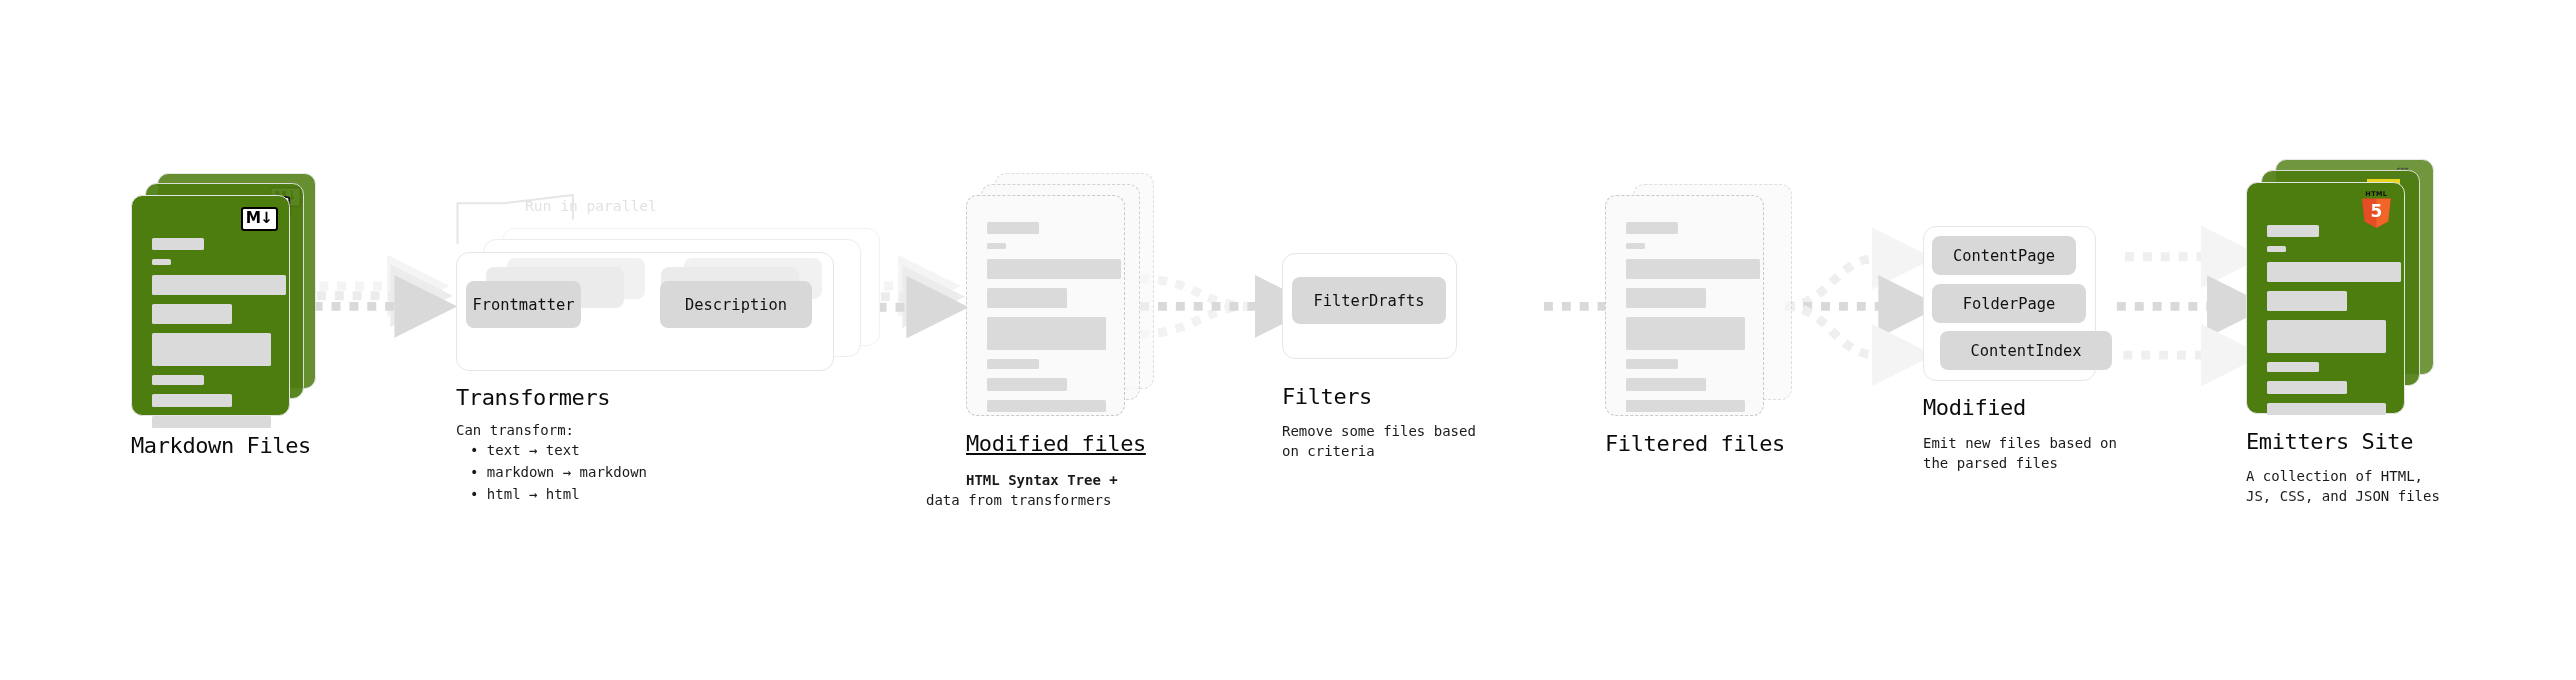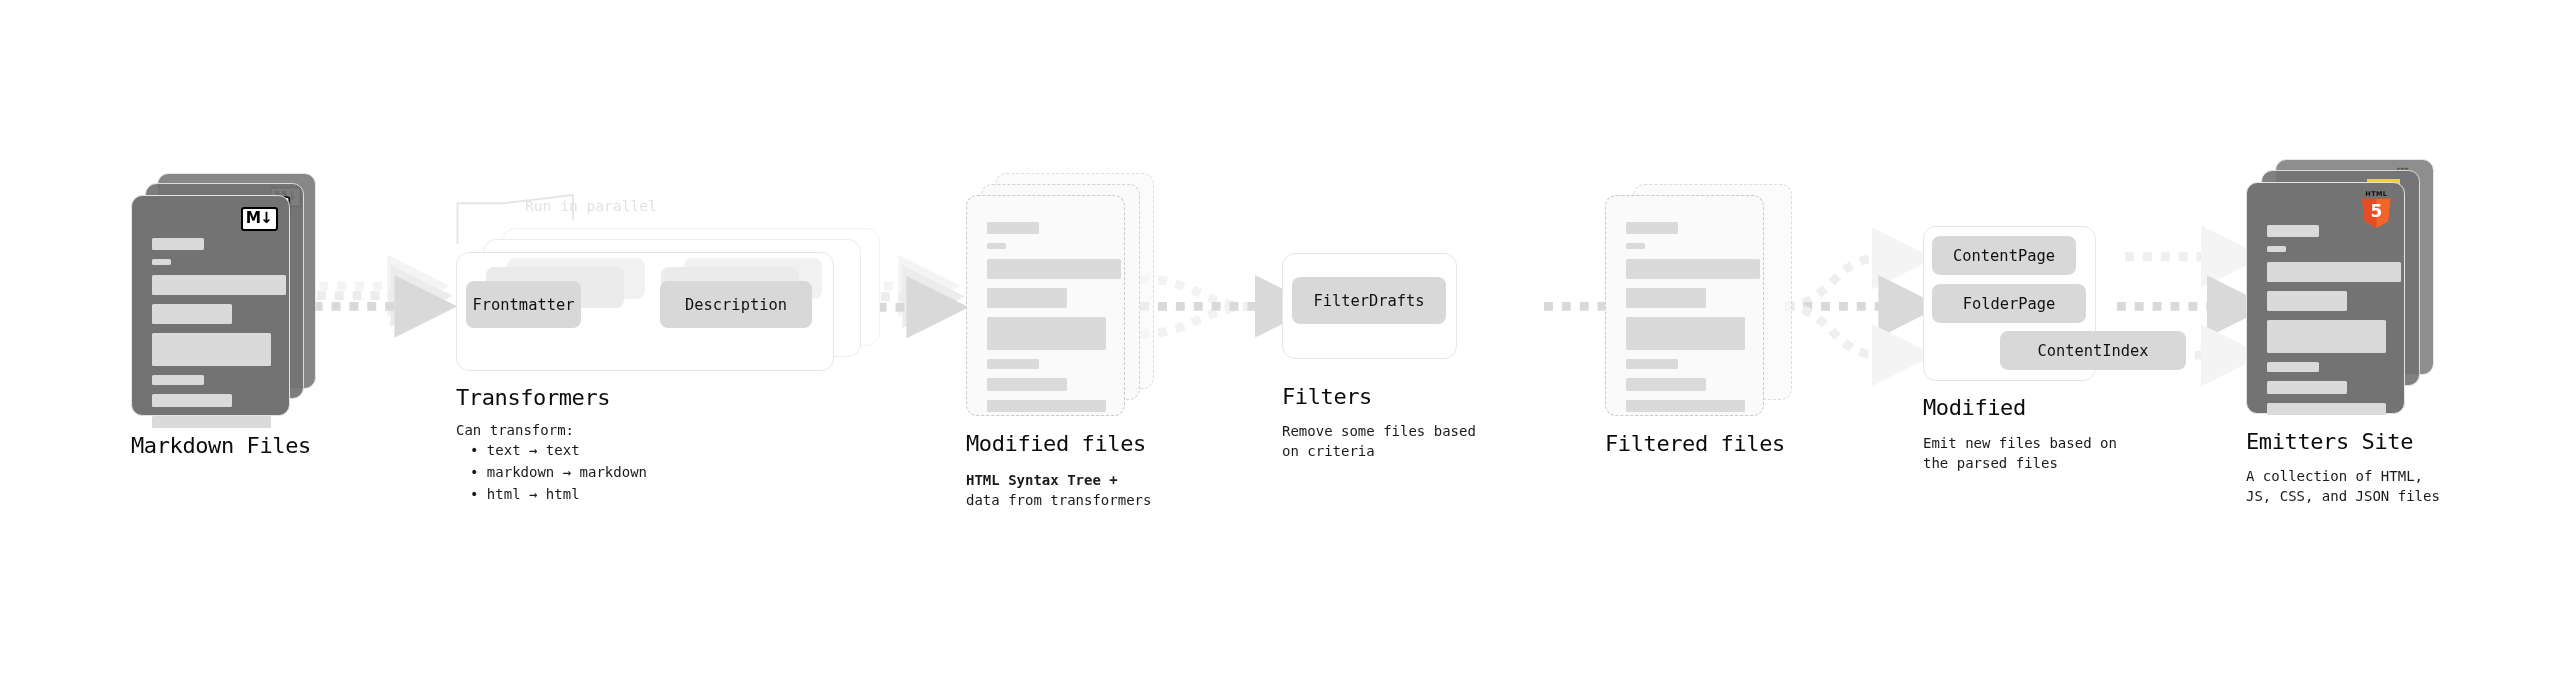--- a/index.html
+++ b/index.html
@@ -14,21 +14,21 @@
     position: relative;
     width: 2576px;
     height: 681px;
     background: #ffffff;
   }
 
   
   .doc-card {
     position: absolute;
     border-radius: 11.4px;
-    background: #737373;
+    background: #4d7c0f;
     border: 1.6px solid #e4e4e4;
   }
   .doc-card.dashed { border-style: dashed; background: #fafafa; border-color: #c9c9c9; }
   .doc-bars { position: absolute; left: 19.5px; top: 28px; right: 18px; }
   .bar { background: #dadada; border-radius: 1.6px; margin-bottom: 9px; }
 
   
   .badge-md {
     position: absolute;
     width: 37px; height: 24.4px;
@@ -233,23 +233,23 @@
         <div class="bar" style="width:52px; height:12.2px;"></div>
         <div class="bar" style="width:19.5px; height:5.7px; margin-bottom:9.8px;"></div>
         <div class="bar" style="width:134px; height:20.3px;"></div>
         <div class="bar" style="width:80px; height:20.3px;"></div>
         <div class="bar" style="width:119px; height:32.5px;"></div>
         <div class="bar" style="width:52px; height:10.6px;"></div>
         <div class="bar" style="width:80px; height:13px;"></div>
         <div class="bar" style="width:119px; height:11.4px;"></div>
       </div>
     </div>
-    <div class="title" style="left:966px; top:431px;">Modified files</div>
+    <div class="title" style="left:966px; top:431px;text-decoration:underline;">Modified files</div>
     <div class="sub" style="left:966px; top:470px;font-weight:bold;">HTML Syntax Tree +</div>
-    <div class="sub" style="left:966px; top:490px;">data from transformers</div>
+    <div class="sub" style="left:926px; top:490px;">data from transformers</div>
   </div>
 
   <div>
     <div class="grp" style="left:1282px; top:253px; width:175px; height:106px;"></div>
     <div class="chip" style="left:1292px; top:277px; width:154px; height:47px;">FilterDrafts</div>
     <div class="title" style="left:1282px; top:384px;">Filters</div>
     <div class="sub" style="left:1282px; top:421px;">Remove some files based</div>
     <div class="sub" style="left:1282px; top:441px;">on criteria</div>
   </div>
 
@@ -267,21 +267,21 @@
         <div class="bar" style="width:119px; height:11.4px;"></div>
       </div>
     </div>
     <div class="title" style="left:1605px; top:431px;">Filtered files</div>
   </div>
 
   <div>
     <div class="grp" style="left:1923px; top:226px; width:173px; height:155px;"></div>
     <div class="chip" style="left:1932px; top:236px; width:144px; height:39px;">ContentPage</div>
     <div class="chip" style="left:1932px; top:284px; width:154px; height:39px;">FolderPage</div>
-    <div class="chip" style="left:2000px; top:331px; width:186px; height:39px;">ContentIndex</div>
+    <div class="chip" style="left:1940px; top:331px; width:172px; height:39px;">ContentIndex</div>
     <div class="title" style="left:1923px; top:395px;">Modified</div>
     <div class="sub" style="left:1923px; top:433px;">Emit new files based on</div>
     <div class="sub" style="left:1923px; top:453px;">the parsed files</div>
   </div>
 
   <div>
     <div class="doc-card" style="left:2275px; top:159px; width:159px; height:216px; opacity:.8;">
       <div class="badge-css" style="right:18px; top:8.1px;">
         <span class="cssword">CSS</span>
         <span class="cssbar"></span>

